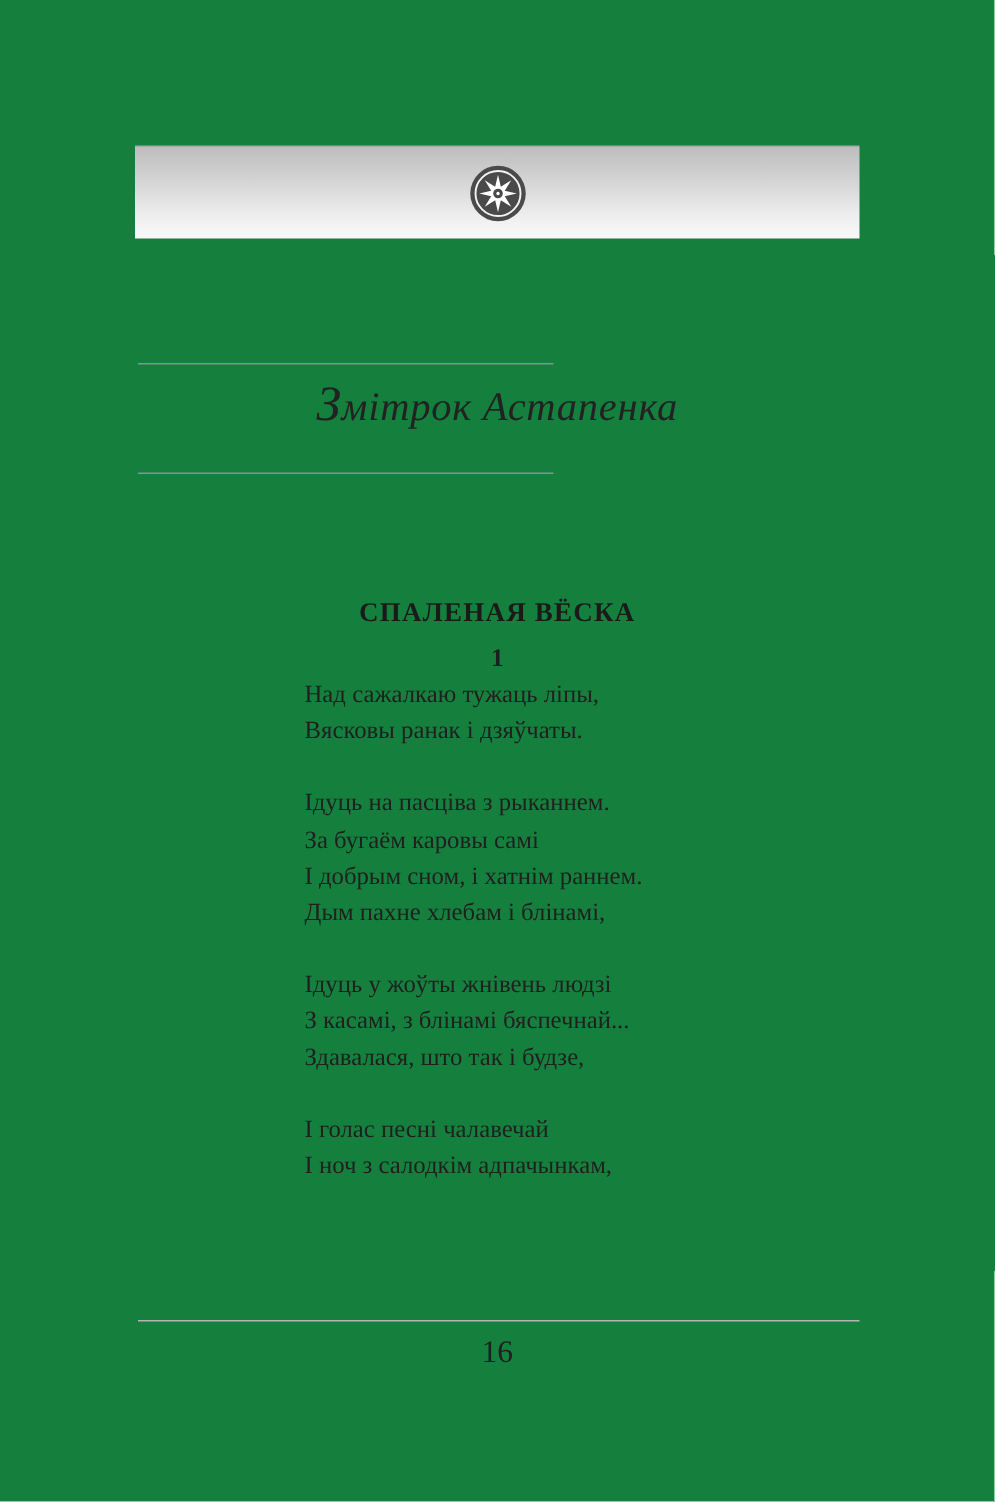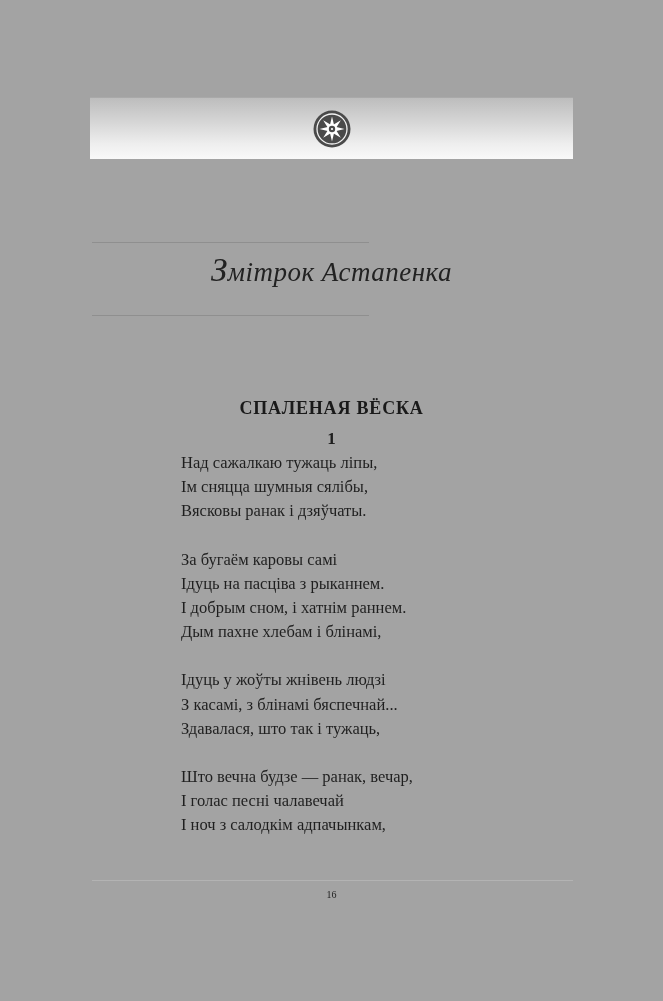--- a/index.html
+++ b/index.html
@@ -5,21 +5,21 @@
   * { margin: 0; padding: 0; box-sizing: border-box; }
   html, body { background: #ffffff; }
   body {
     width: 663px; height: 1001px;
     font-family: "Liberation Serif", serif;
     color: #1e1e1e;
   }
   .page {
     position: relative;
     width: 663px; height: 1001px;
-    background: #a3a3a3;
+    background: #15803d;
     overflow: hidden;
   }
   .header-band {
     position: absolute;
     left: 90px; top: 97px;
     width: 483px; height: 62px;
     background: linear-gradient(180deg, #bdbdbd 0%, #d6d6d6 40%, #eeeeee 75%, #f9f9f9 100%);
     border-top: 1px solid #a9a9a9;
   }
   .emblem {
@@ -56,38 +56,38 @@
   }
   .section-number {
     position: absolute;
     left: 0; top: 429px; width: 663px;
     text-align: center;
     font-size: 17px;
     font-weight: bold;
   }
   .poem {
     position: absolute;
-    left: 181px; top: 451px;
+    left: 203px; top: 451px;
     font-size: 16.5px;
     line-height: 24.2px;
     text-align: left;
     color: #1f1f1f;
   }
   .stanza { margin-bottom: 24px; }
   .footer-rule {
     position: absolute;
     left: 92px; top: 880px;
     width: 481px; height: 1px;
     background: #b3b3b3;
   }
   .page-number {
     position: absolute;
     left: 0; top: 889px; width: 663px;
     text-align: center;
-    font-size: 10px;
+    font-size: 21px;
   }
 </style>
 </head>
 <body>
 
 <div class="page">
 
   <div class="header-band">
     <div class="emblem">
       <svg viewBox="0 0 38 38" width="38" height="38" aria-hidden="true">
@@ -104,36 +104,34 @@
   <div class="rule rule-top"></div>
   <div class="author-name">Змітрок Астапенка</div>
   <div class="rule rule-bottom"></div>
 
   <h1 class="poem-title">СПАЛЕНАЯ ВЁСКА</h1>
   <div class="section-number">1</div>
 
   <div class="poem">
     <div class="stanza">
       <div class="line">Над сажалкаю тужаць ліпы,</div>
-      <div class="line">Ім сняцца шумныя сялібы,</div>
       <div class="line">Вясковы ранак і дзяўчаты.</div>
     </div>
     <div class="stanza">
+      <div class="line">Ідуць на пасціва з рыканнем.</div>
       <div class="line">За бугаём каровы самі</div>
-      <div class="line">Ідуць на пасціва з рыканнем.</div>
       <div class="line">І добрым сном, і хатнім раннем.</div>
       <div class="line">Дым пахне хлебам і блінамі,</div>
     </div>
     <div class="stanza">
       <div class="line">Ідуць у жоўты жнівень людзі</div>
       <div class="line">З касамі, з блінамі бяспечнай...</div>
-      <div class="line">Здавалася, што так і тужаць,</div>
+      <div class="line">Здавалася, што так і будзе,</div>
     </div>
     <div class="stanza">
-      <div class="line">Што вечна будзе — ранак, вечар,</div>
       <div class="line">І голас песні чалавечай</div>
       <div class="line">І ноч з салодкім адпачынкам,</div>
     </div>
   </div>
 
   <div class="footer-rule"></div>
   <div class="page-number">16</div>
 
 </div>
 

